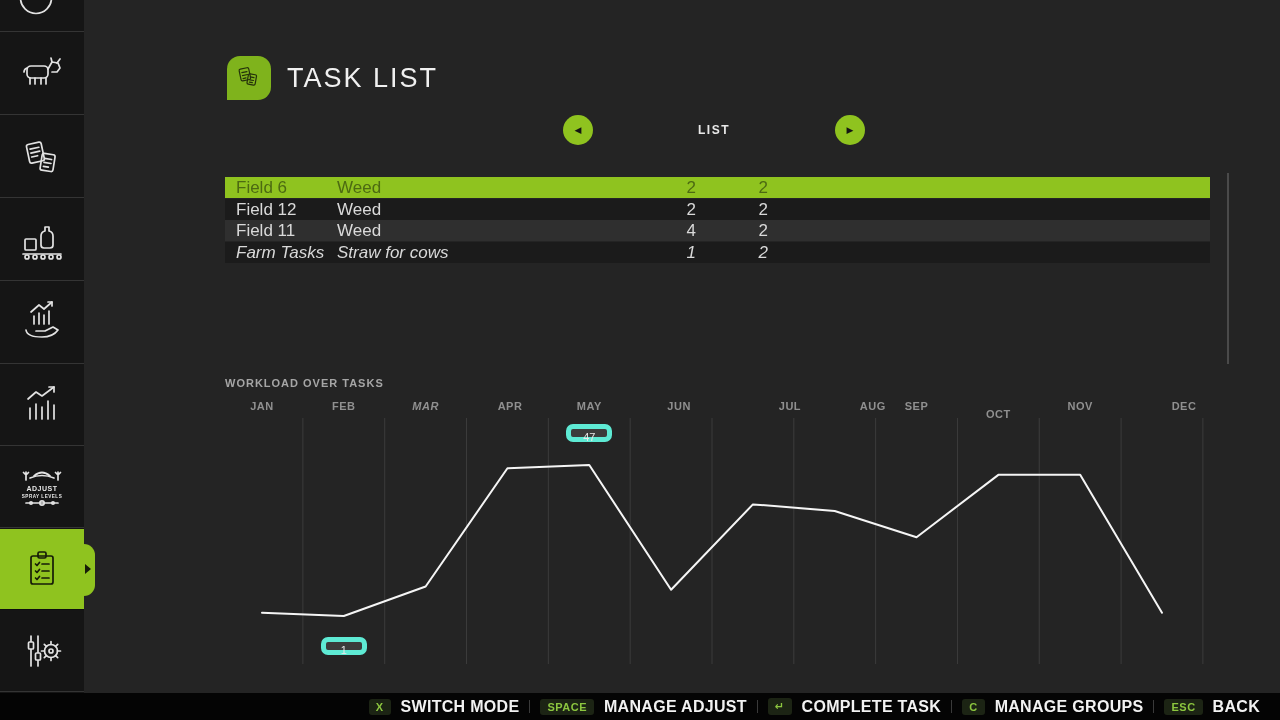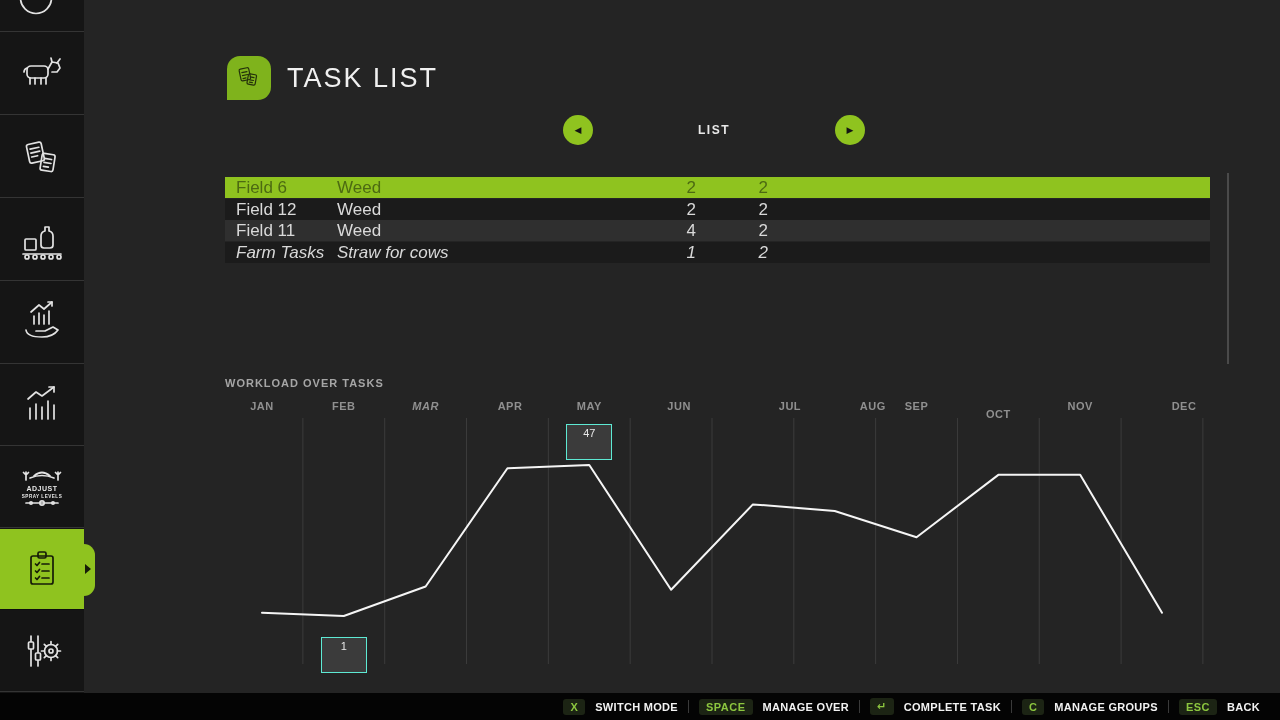--- a/index.html
+++ b/index.html
@@ -64,31 +64,31 @@
 
   .scrollbar { position:absolute; left:1227px; top:173px; width:2px; height:191px; background:#4a4a4a; }
 
   
   .chart { position:absolute; left:220px; top:376px; width:1005px; height:300px; }
   .chart-title { position:absolute; left:5px; top:1px; color:#a6a6a6; font-size:11px;
                  font-weight:bold; letter-spacing:1px; }
   .chart-months span { position:absolute; top:24px; transform:translateX(-50%);
                        color:#909090; font-size:11px; font-weight:bold; letter-spacing:.5px; }
   #chart-svg { position:absolute; left:0; top:0; }
-  .chart-badge { position:absolute; width:46px; height:36px; transform:translateX(-50%);
-                 background:#3b3b3b; border:1px solid #5eead4; border-radius:0;
+  .chart-badge { position:absolute; width:46px; height:18px; transform:translateX(-50%);
+                 background:#3b3b3b; border:5px solid #5eead4; border-radius:7px;
                  color:#e8e8e8; font-size:11px; text-align:center; line-height:17px; }
 
   
   .bottom-bar { position:absolute; left:0; top:693px; width:1280px; height:27px; background:#040404;
                 display:flex; align-items:center; justify-content:flex-end; padding-right:10px; }
   .kb-group { display:flex; align-items:center; gap:10px; margin:0 10px; cursor:pointer; }
   .kb-key { background:#1c2414; color:#8cc63f; font-size:11px; font-weight:bold;
             padding:2px 7px; border-radius:3px; letter-spacing:.5px; }
-  .kb-label { color:#f2f2f2; font-size:11px; font-weight:bold; letter-spacing:.3px; }
+  .kb-label { color:#f2f2f2; font-size:16px; font-weight:bold; letter-spacing:.3px; }
   .kb-div { width:1px; height:13px; background:#3a3a3a; }
 </style>
 </head>
 <body>
 
 <div class="app">
 
   <aside class="sidebar">
     <div class="sb-item sb1">
       <svg width="84" height="32" viewBox="0 0 84 32">
@@ -270,21 +270,21 @@
   </section>
 
   <footer class="bottom-bar">
     <div class="kb-group">
       <span class="kb-key">X</span>
       <span class="kb-label">SWITCH MODE</span>
     </div>
     <span class="kb-div"></span>
     <div class="kb-group">
       <span class="kb-key">SPACE</span>
-      <span class="kb-label">MANAGE OVER</span>
+      <span class="kb-label">MANAGE ADJUST</span>
     </div>
     <span class="kb-div"></span>
     <div class="kb-group">
       <span class="kb-key">↵</span>
       <span class="kb-label">COMPLETE TASK</span>
     </div>
     <span class="kb-div"></span>
     <div class="kb-group">
       <span class="kb-key">C</span>
       <span class="kb-label">MANAGE GROUPS</span>

